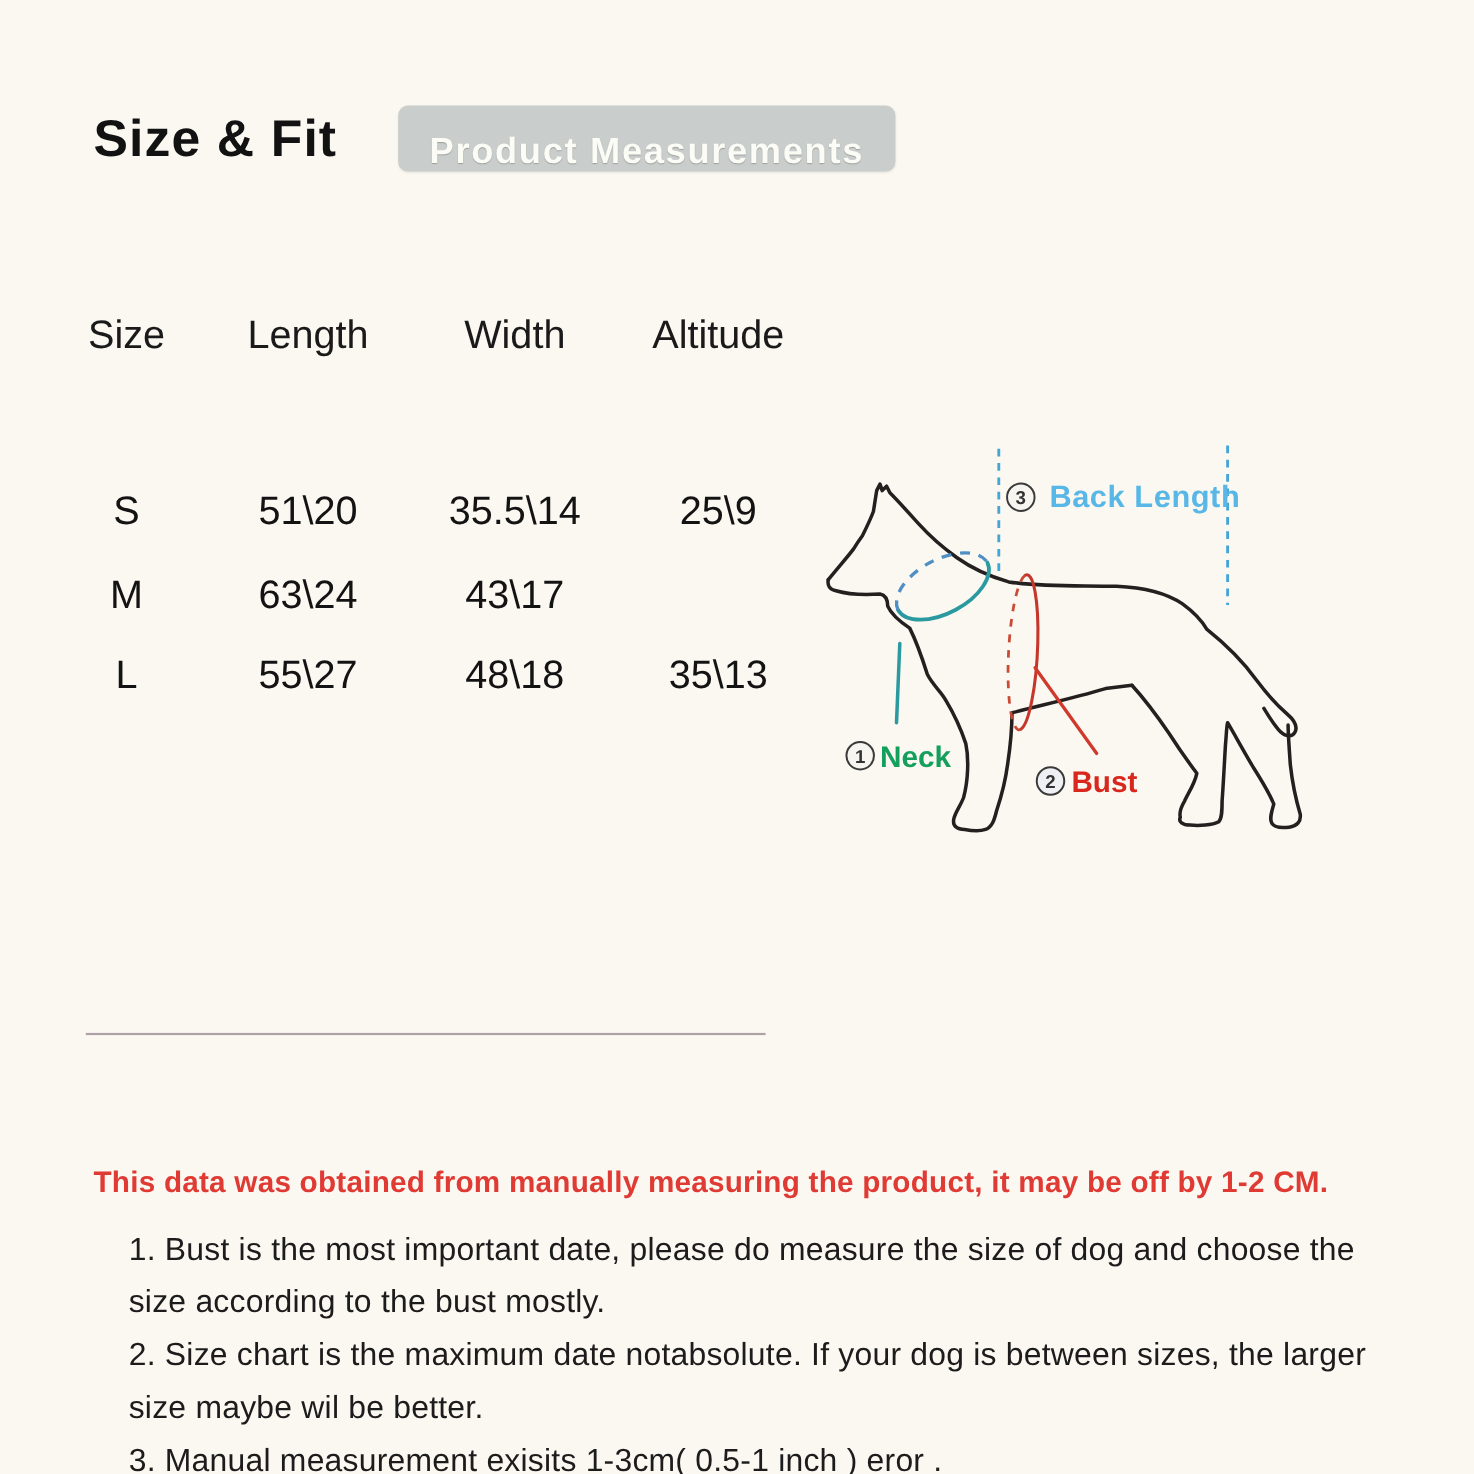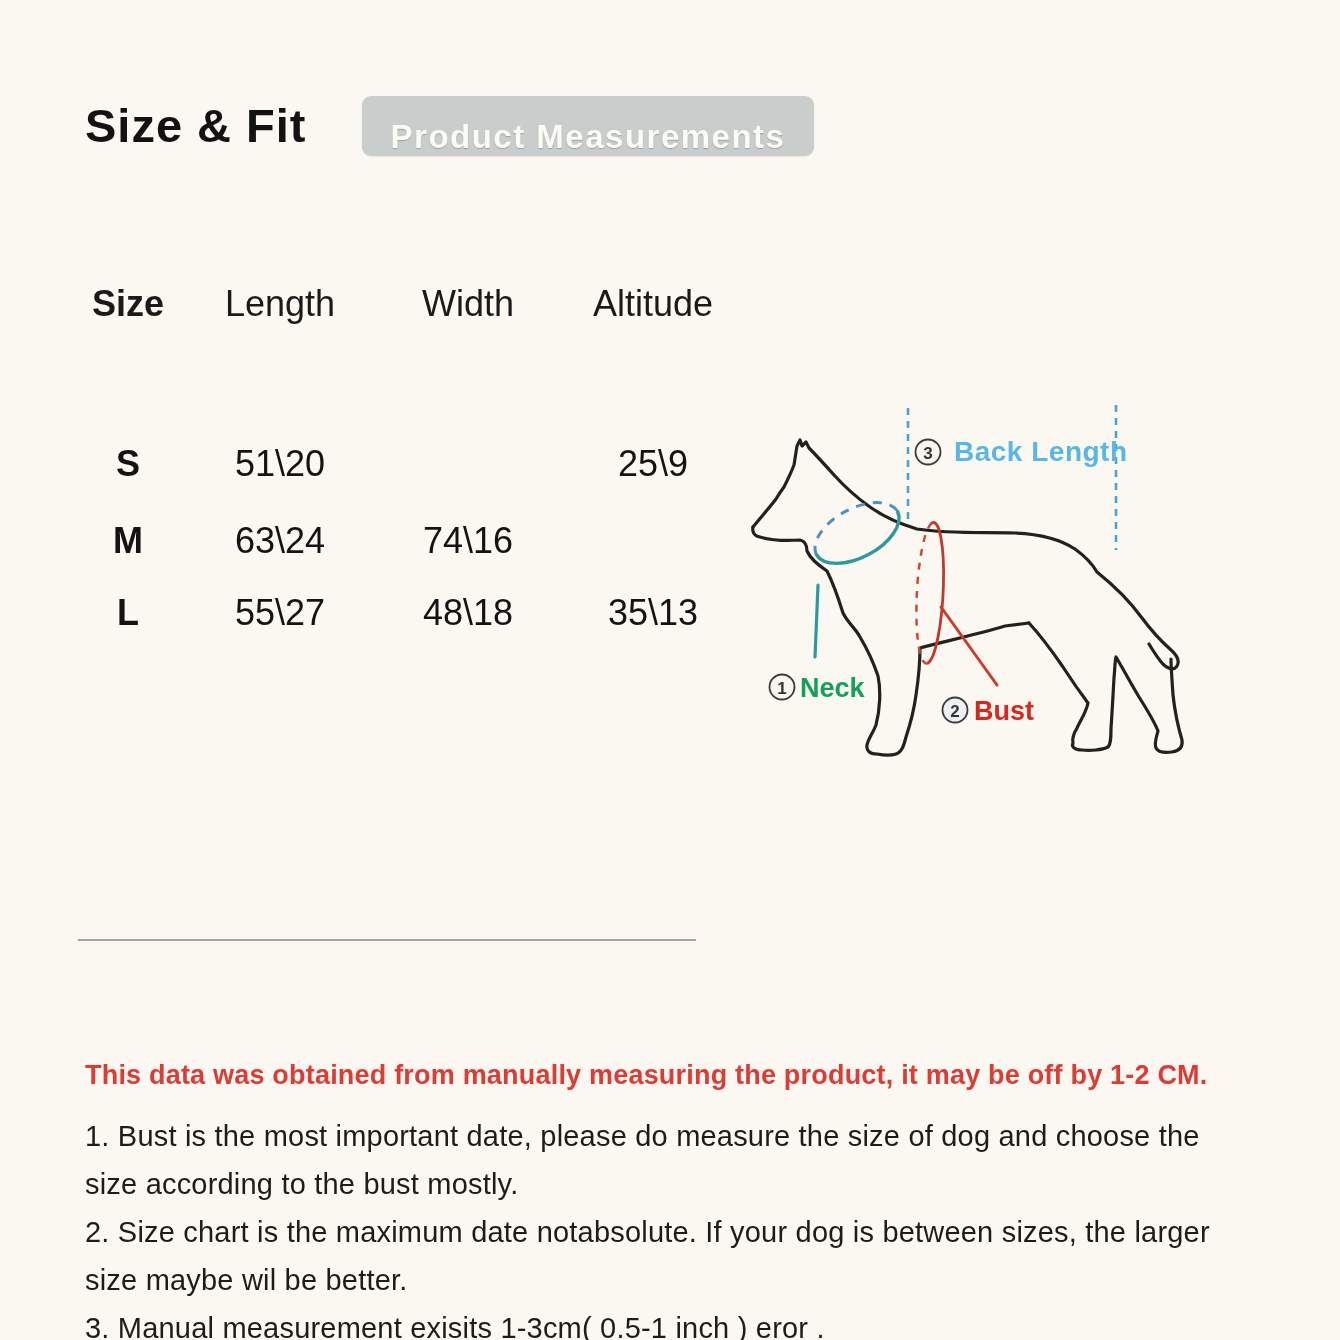--- a/index.html
+++ b/index.html
@@ -27,38 +27,38 @@
     font-size:33px;font-weight:700;color:#fcfcf6;letter-spacing:1.5px;
     text-shadow:0 1px 1px rgba(120,125,124,0.55);
   }
   .subtitle{
     left:85px;top:176px;
     font-size:37px;color:#141414;letter-spacing:0.5px;
   }
   .sizetable{left:60px;top:280px;width:700px;height:380px;}
   .trow{position:absolute;left:0;width:700px;height:48px;line-height:48px;}
   .cell{position:absolute;text-align:center;font-size:36px;color:#131313;}
-  .cell.c1{left:13px;width:110px;font-weight:bold;}
+  .cell.c1{left:0;width:110px;}
   .cell.c2{left:140px;width:160px;}
   .cell.c3{left:328px;width:160px;}
   .cell.c4{left:508px;width:170px;}
   .thead .cell{font-size:36px;color:#1a1a1a;}
   .divider{
     left:78px;top:939px;width:618px;height:2px;
     background:#a0929a;opacity:0.85;
   }
   .rednote{
     left:85px;top:1060px;width:1150px;
     font-size:27px;font-weight:600;color:#df3b34;letter-spacing:0.2px;
   }
   .notes{
     left:85px;top:1112px;width:1180px;
     font-size:29px;color:#1c1c1c;line-height:48px;letter-spacing:0.2px;
   }
-  .notes div{white-space:nowrap;}
+  .notes div{white-space:nowrap;margin-left:32px;}
   .dogwrap{left:730px;top:395px;width:480px;height:390px;}
   svg text{font-family:"Liberation Sans", sans-serif;}
   .lbl-backlength{font-size:28px;font-weight:700;fill:#58b7e7;letter-spacing:0.5px;}
   .lbl-neck{font-size:27px;font-weight:700;fill:#14a05c;}
   .lbl-bust{font-size:27px;font-weight:700;fill:#d8281d;}
   .circnum{font-size:17px;font-weight:700;fill:#333;}
 </style>
 </head>
 <body>
 
@@ -74,26 +74,27 @@
   <div class="abs sizetable">
     <div class="trow thead" style="top:0;">
       <div class="cell c1">Size</div>
       <div class="cell c3">Width</div>
       <div class="cell c2">Length</div>
       <div class="cell c4">Altitude</div>
     </div>
     <div class="trow" style="top:160px;">
       <div class="cell c1">S</div>
       <div class="cell c2">51\20</div>
+      <div class="cell c3">35.5\14</div>
       <div class="cell c4">25\9</div>
     </div>
     <div class="trow" style="top:237px;">
       <div class="cell c1">M</div>
       <div class="cell c2">63\24</div>
-      <div class="cell c3">74\16</div>
+      <div class="cell c3">43\17</div>
     </div>
     <div class="trow" style="top:309px;">
       <div class="cell c1">L</div>
       <div class="cell c2">55\27</div>
       <div class="cell c3">48\18</div>
       <div class="cell c4">35\13</div>
     </div>
   </div>
 
   <div class="abs dogwrap">

